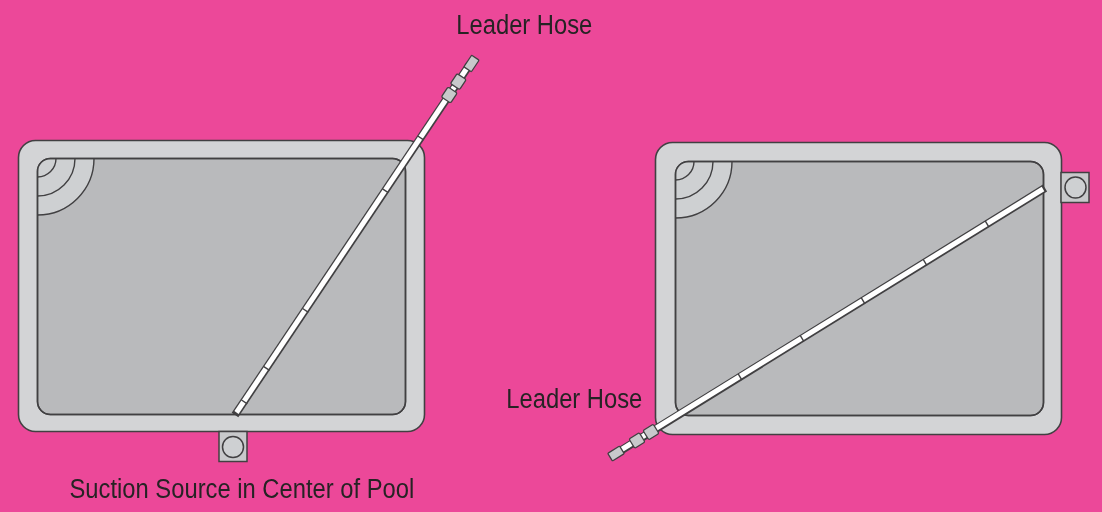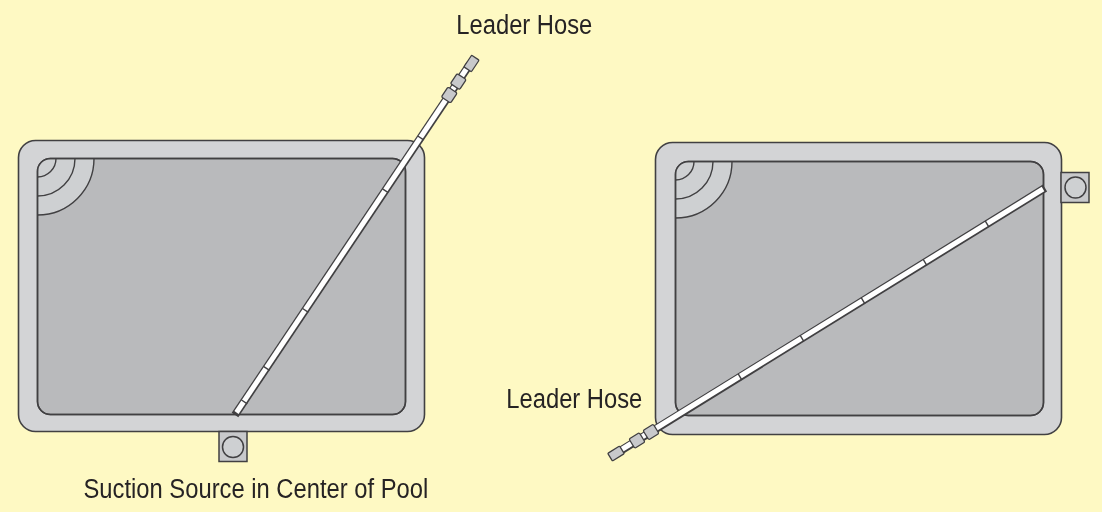--- a/index.html
+++ b/index.html
@@ -4,21 +4,21 @@
 <style>
   html, body {
     margin: 0;
     padding: 0;
     background: #ffffff;
   }
   .canvas {
     position: relative;
     width: 1102px;
     height: 512px;
-    background: #fef9c3;
+    background: #ec4899;
     overflow: hidden;
     font-family: "Liberation Sans", "DejaVu Sans", sans-serif;
     text-align: center;
   }
   .diagram-svg {
     position: absolute;
     left: 0;
     top: 0;
   }
   .ol { stroke: #414042; }
@@ -138,21 +138,21 @@
           <rect x="-7" y="-4.5" width="14" height="9" rx="1" class="ol" stroke-width="1.3" fill="#c8c9cb"></rect>
         </g>
       </g>
     </g>
   </svg>
 
   <div class="label-wrap" style="left:304px; top:11px;">
     <span class="label-text">Leader Hose</span>
   </div>
 
-  <div class="label-wrap" style="left:36px; top:475px;">
+  <div class="label-wrap" style="left:22px; top:475px;">
     <span class="label-text">Suction Source in Center of Pool</span>
   </div>
 
   <div class="label-wrap" style="left:354px; top:385px;">
     <span class="label-text">Leader Hose</span>
   </div>
 
 
 </div>
 

